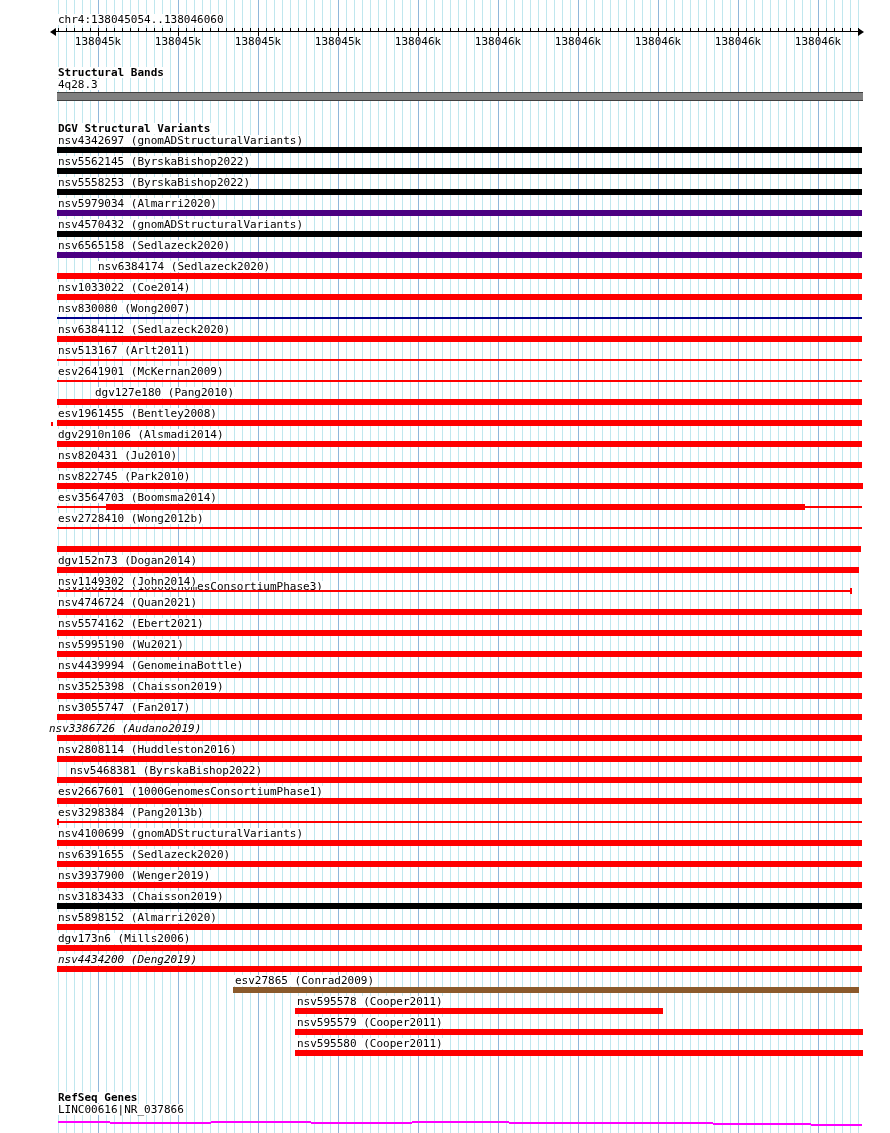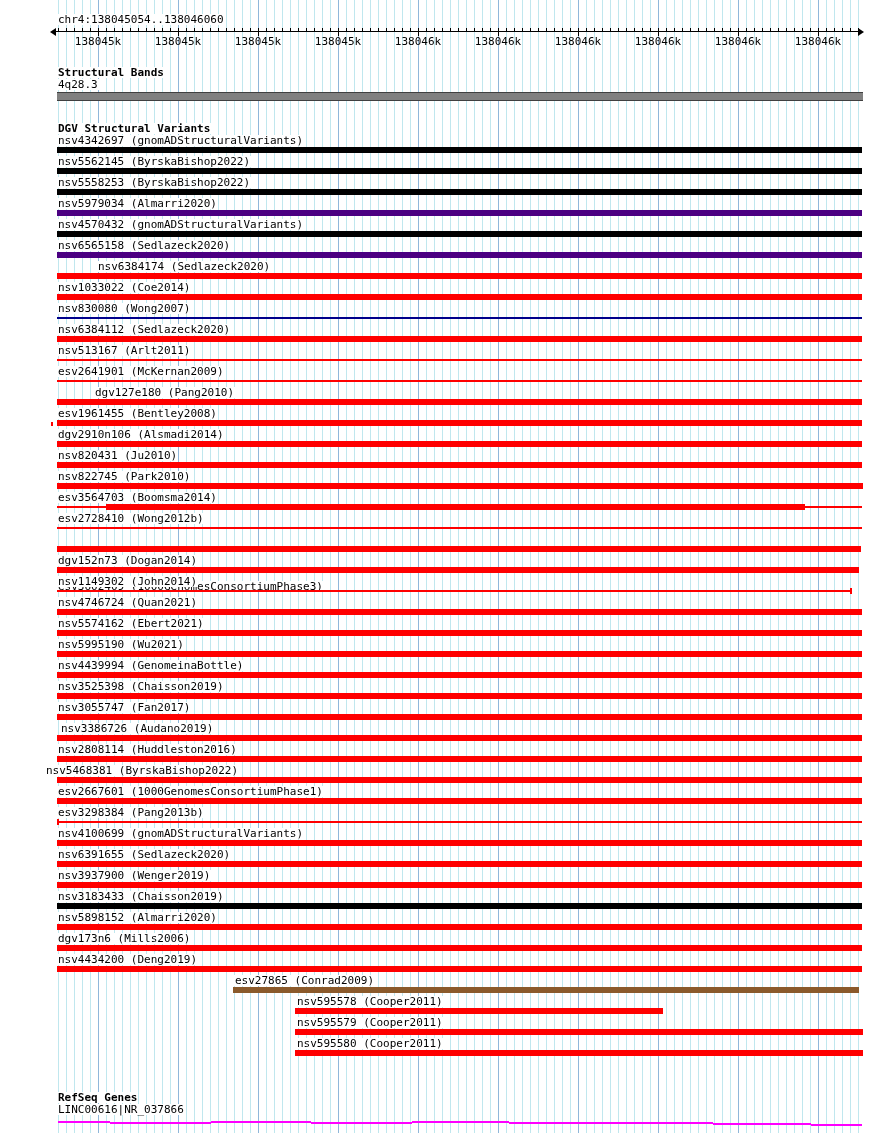--- a/index.html
+++ b/index.html
@@ -226,44 +226,44 @@
       <div class="lbl" style="left:57px;top:618px;">nsv5574162 (Ebert2021)</div>
       <div class="seg" style="left:57px;top:630px;width:805px;height:6px;background:#ff0000;"></div>
       <div class="lbl" style="left:57px;top:639px;">nsv5995190 (Wu2021)</div>
       <div class="seg" style="left:57px;top:651px;width:805px;height:6px;background:#ff0000;"></div>
       <div class="lbl" style="left:57px;top:660px;">nsv4439994 (GenomeinaBottle)</div>
       <div class="seg" style="left:57px;top:672px;width:805px;height:6px;background:#ff0000;"></div>
       <div class="lbl" style="left:57px;top:681px;">nsv3525398 (Chaisson2019)</div>
       <div class="seg" style="left:57px;top:693px;width:805px;height:6px;background:#ff0000;"></div>
       <div class="lbl" style="left:57px;top:702px;">nsv3055747 (Fan2017)</div>
       <div class="seg" style="left:57px;top:714px;width:805px;height:6px;background:#ff0000;"></div>
-      <div class="lbl" style="left:60px;top:723px;">nsv3386726 (Audano2019)</div>
+      <div class="lbl" style="left:48px;top:723px;font-style:italic;">nsv3386726 (Audano2019)</div>
       <div class="seg" style="left:57px;top:735px;width:805px;height:6px;background:#ff0000;"></div>
       <div class="lbl" style="left:57px;top:744px;">nsv2808114 (Huddleston2016)</div>
       <div class="seg" style="left:57px;top:756px;width:805px;height:6px;background:#ff0000;"></div>
-      <div class="lbl" style="left:45px;top:765px;">nsv5468381 (ByrskaBishop2022)</div>
+      <div class="lbl" style="left:69px;top:765px;">nsv5468381 (ByrskaBishop2022)</div>
       <div class="seg" style="left:57px;top:777px;width:805px;height:6px;background:#ff0000;"></div>
       <div class="lbl" style="left:57px;top:786px;">esv2667601 (1000GenomesConsortiumPhase1)</div>
       <div class="seg" style="left:57px;top:798px;width:805px;height:6px;background:#ff0000;"></div>
       <div class="lbl" style="left:57px;top:807px;">esv3298384 (Pang2013b)</div>
       <div class="seg" style="left:57px;top:821px;width:805px;height:2px;background:#ff0000;"></div>
       <div class="seg" style="left:57px;top:819px;width:2px;height:6px;background:#ff0000;"></div>
       <div class="lbl" style="left:57px;top:828px;">nsv4100699 (gnomADStructuralVariants)</div>
       <div class="seg" style="left:57px;top:840px;width:805px;height:6px;background:#ff0000;"></div>
       <div class="lbl" style="left:57px;top:849px;text-align:center;">nsv6391655 (Sedlazeck2020)</div>
       <div class="seg" style="left:57px;top:861px;width:805px;height:6px;background:#ff0000;"></div>
       <div class="lbl" style="left:57px;top:870px;">nsv3937900 (Wenger2019)</div>
       <div class="seg" style="left:57px;top:882px;width:805px;height:6px;background:#ff0000;"></div>
       <div class="lbl" style="left:57px;top:891px;">nsv3183433 (Chaisson2019)</div>
       <div class="seg" style="left:57px;top:903px;width:805px;height:6px;background:#000000;"></div>
       <div class="lbl" style="left:57px;top:912px;">nsv5898152 (Almarri2020)</div>
       <div class="seg" style="left:57px;top:924px;width:805px;height:6px;background:#ff0000;"></div>
       <div class="lbl" style="left:57px;top:933px;">dgv173n6 (Mills2006)</div>
       <div class="seg" style="left:57px;top:945px;width:805px;height:6px;background:#ff0000;"></div>
-      <div class="lbl" style="left:57px;top:954px;">nsv4434200 (Deng2019)</div>
+      <div class="lbl" style="left:57px;top:954px;font-style:italic;">nsv4434200 (Deng2019)</div>
       <div class="seg" style="left:57px;top:966px;width:805px;height:6px;background:#ff0000;"></div>
       <div class="lbl" style="left:234px;top:975px;">esv27865 (Conrad2009)</div>
       <div class="seg" style="left:233px;top:987px;width:626px;height:6px;background:#8b5a2b;"></div>
       <div class="lbl" style="left:296px;top:996px;">nsv595578 (Cooper2011)</div>
       <div class="seg" style="left:295px;top:1008px;width:368px;height:6px;background:#ff0000;"></div>
       <div class="lbl" style="left:296px;top:1017px;">nsv595579 (Cooper2011)</div>
       <div class="seg" style="left:295px;top:1029px;width:568px;height:6px;background:#ff0000;"></div>
       <div class="lbl" style="left:296px;top:1038px;">nsv595580 (Cooper2011)</div>
       <div class="seg" style="left:295px;top:1050px;width:568px;height:6px;background:#ff0000;"></div>
     </div>

